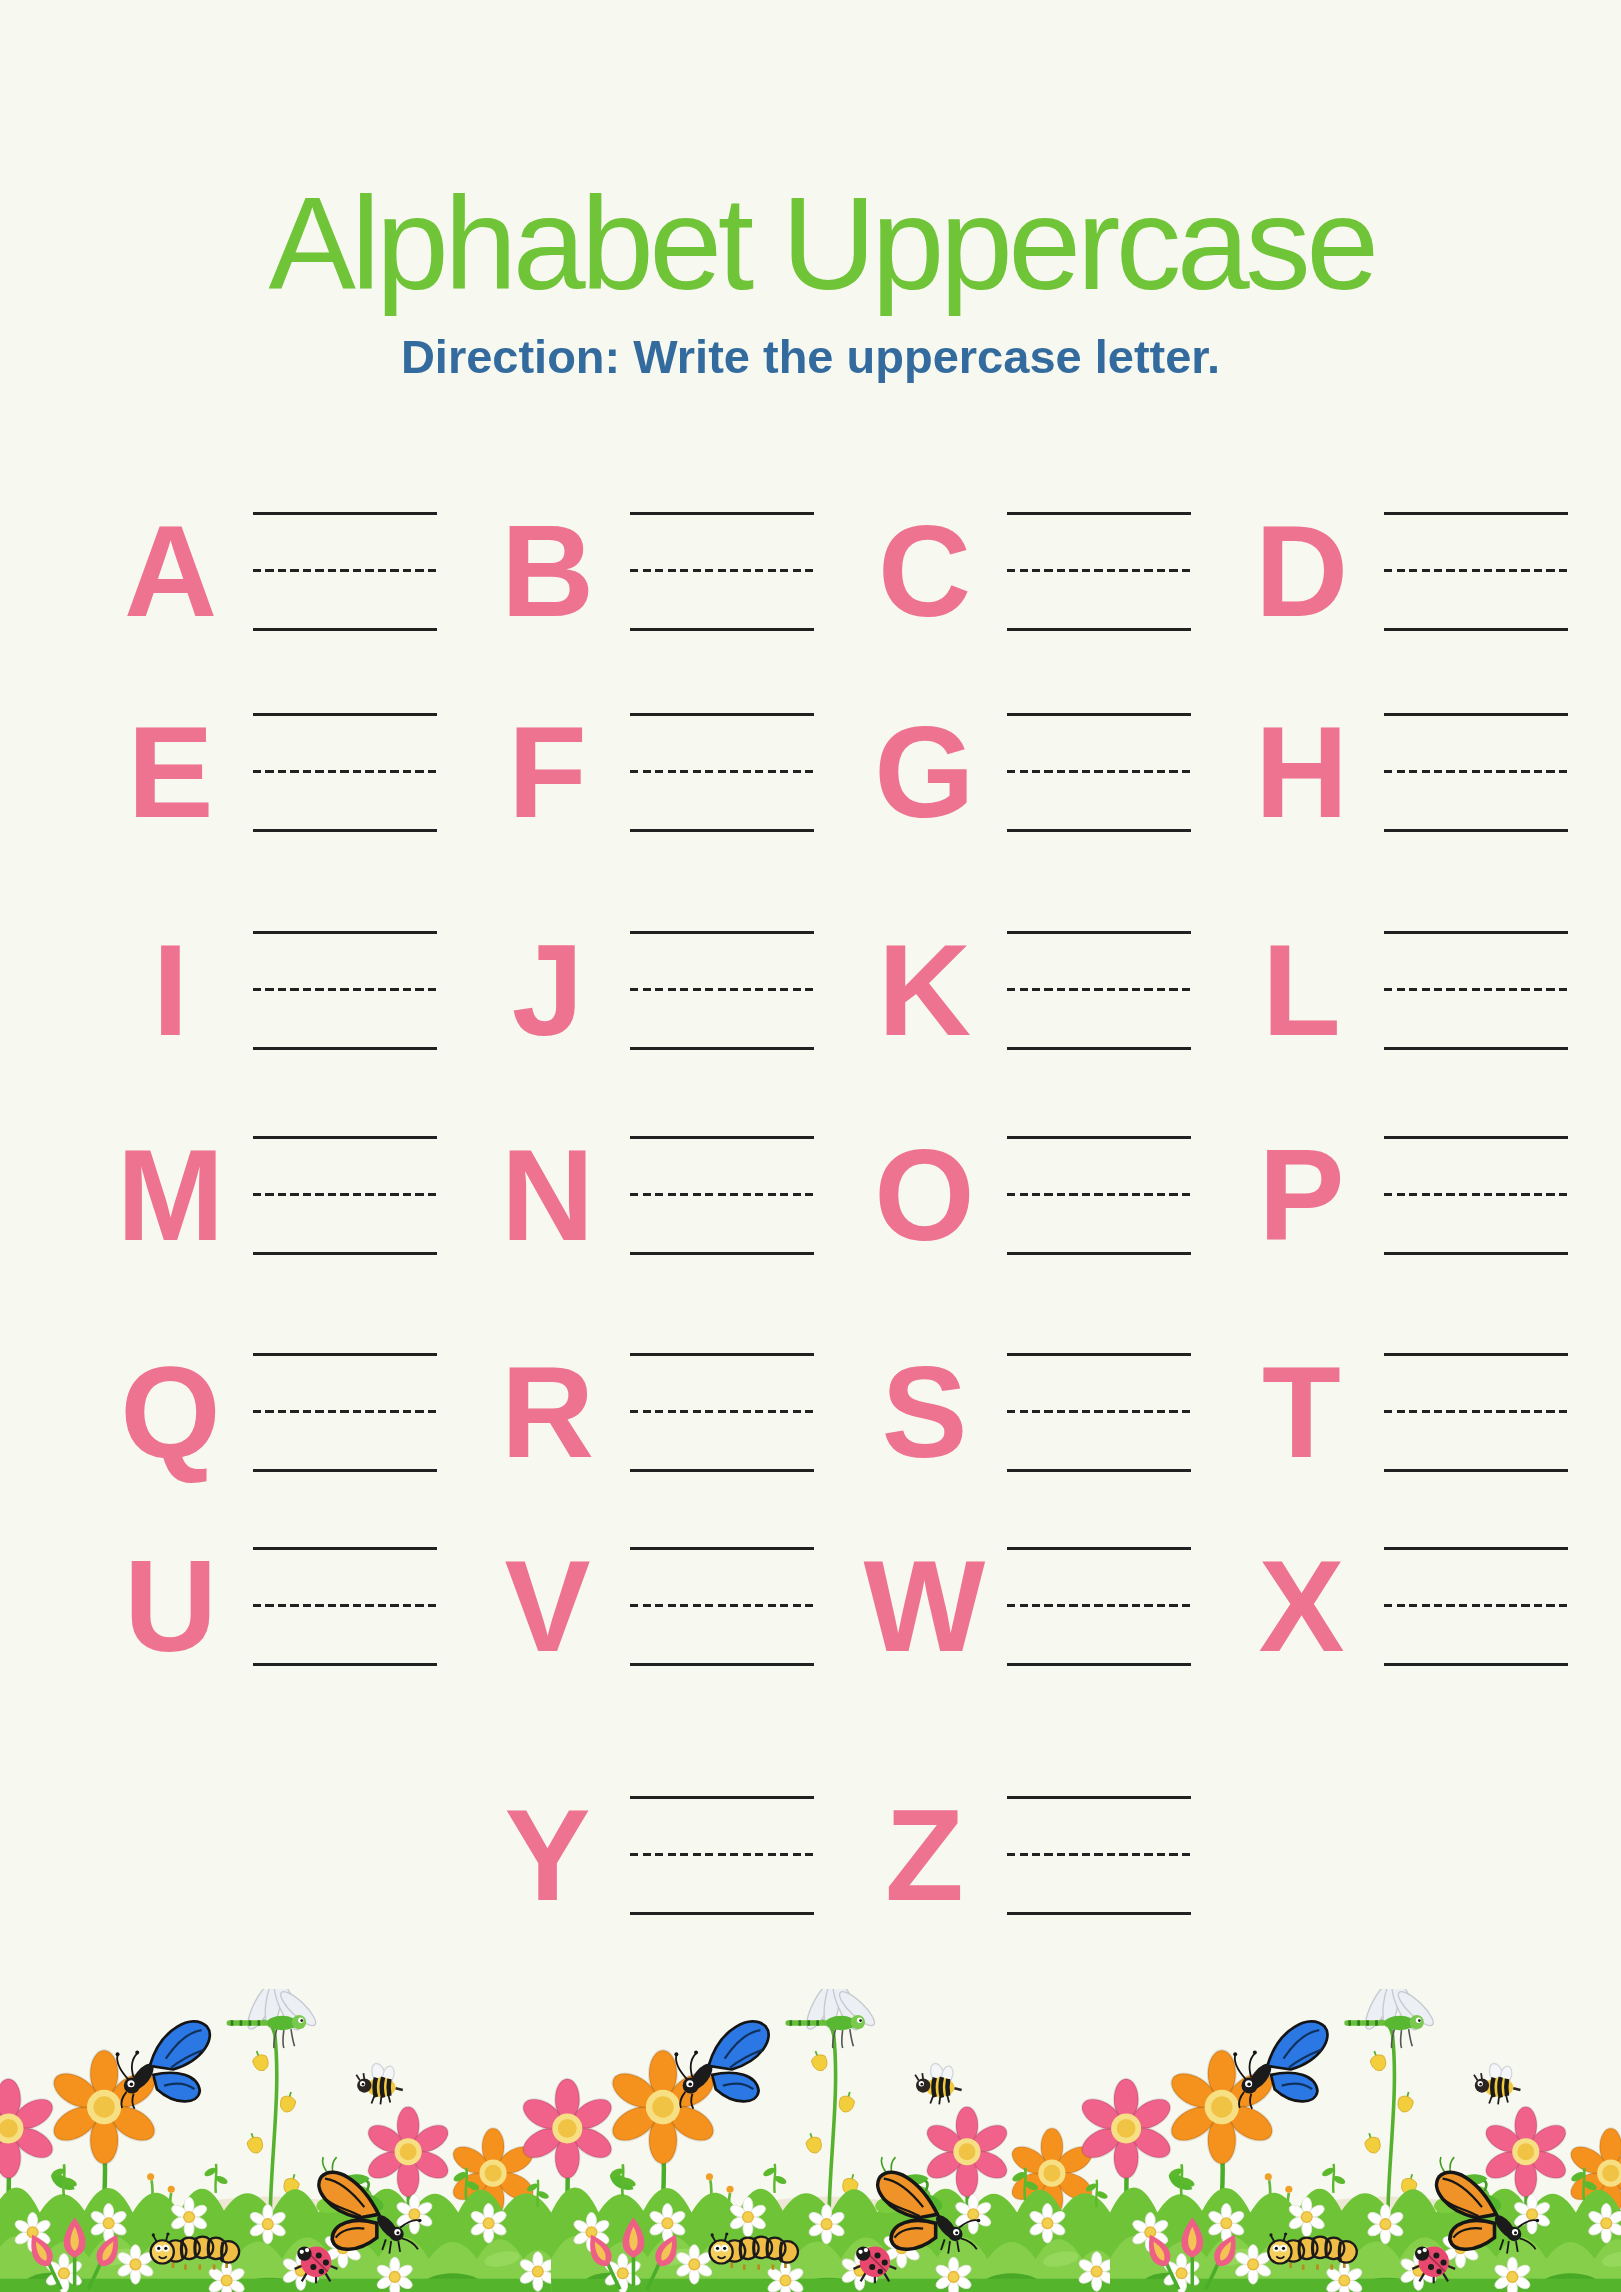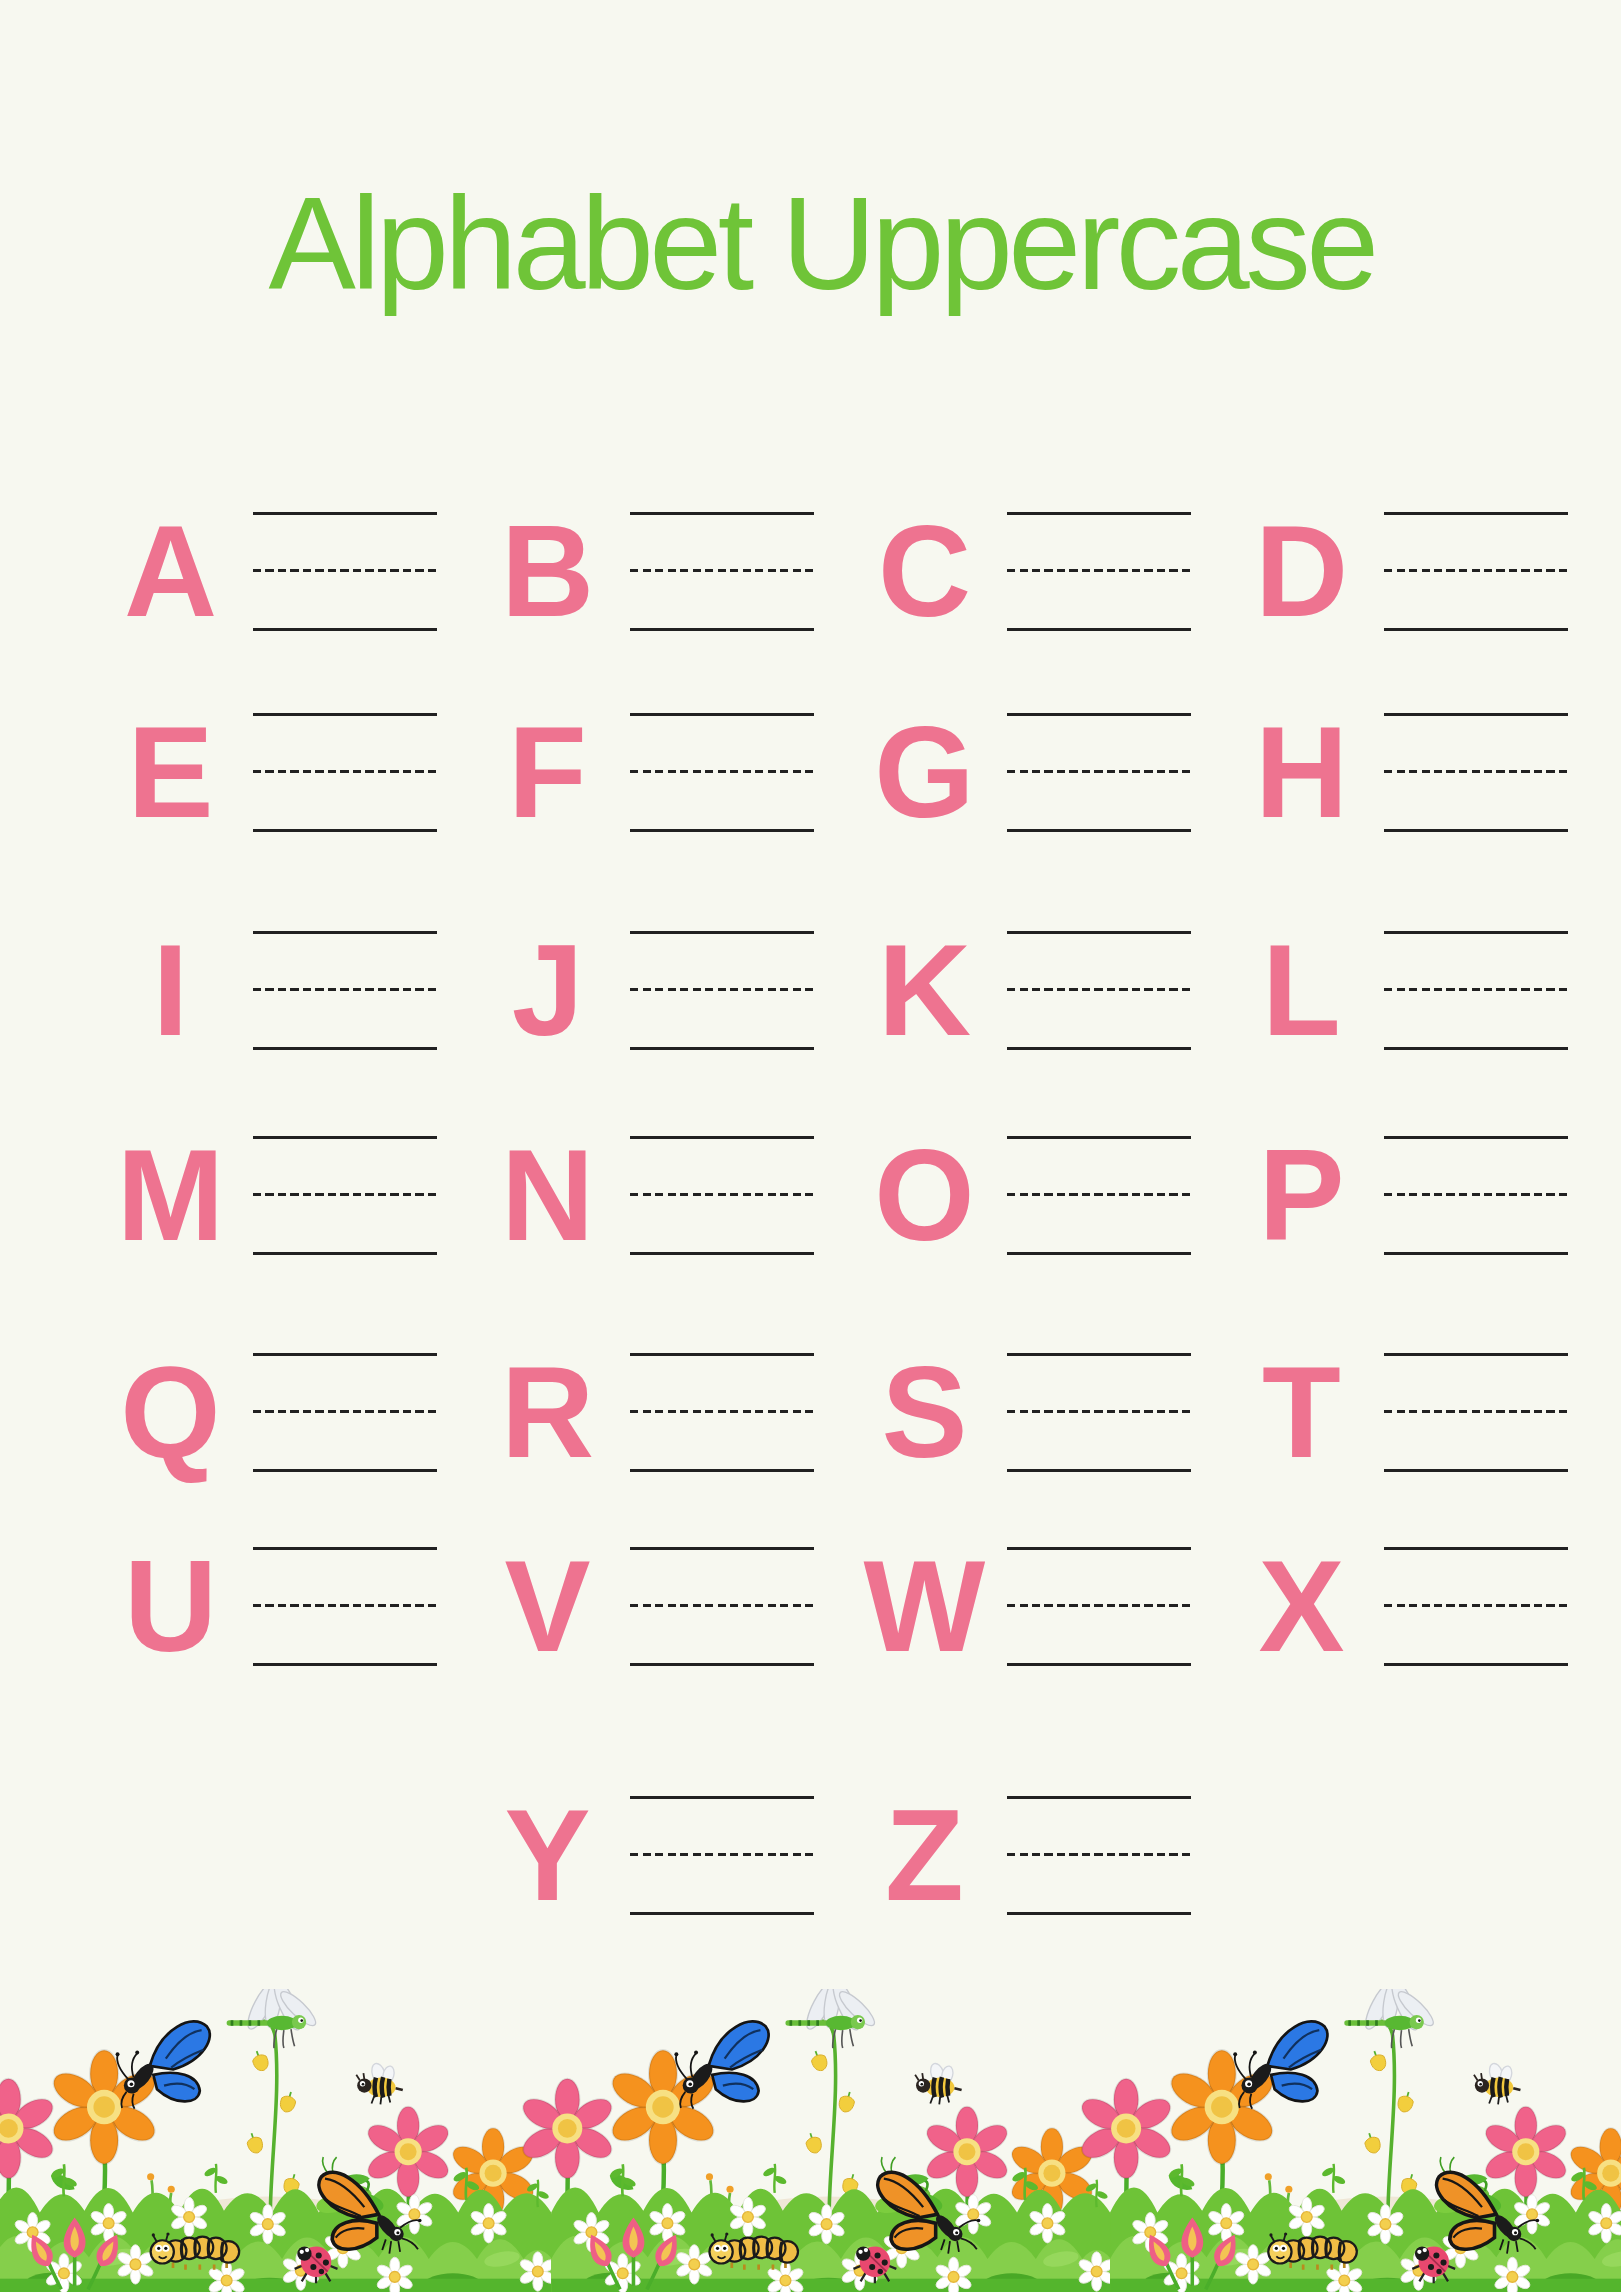--- a/index.html
+++ b/index.html
@@ -36,20 +36,21 @@
     background-image:repeating-linear-gradient(90deg,var(--line-color,#212121) 0 8px,transparent 8px 12.5px);
   }
   .garden{position:absolute;left:0;bottom:0;width:1621px;height:304px;display:block;}
 </style>
 </head>
 <body>
 
 <div class="page" style="--page-bg: #f7f8f0; --title-color: #6fc438; --subtitle-color: #336b9e; --letter-color: #ee7390; --line-color: #212121;">
 
   <h1 class="title">Alphabet Uppercase</h1>
+  <p class="subtitle">Direction: Write the uppercase letter.</p>
 
   <div id="grid">
       <div class="cell" style="left: 90px; top: 512px;">
         <span class="letter">A</span>
         <div class="lines">
           <div class="ln top"></div>
           <div class="ln mid"></div>
           <div class="ln bot"></div>
         </div>
       </div>

